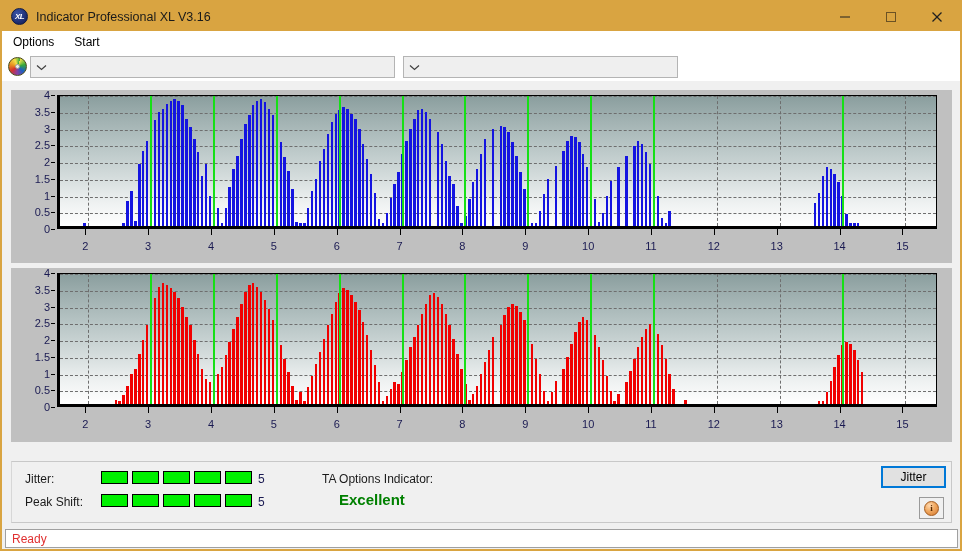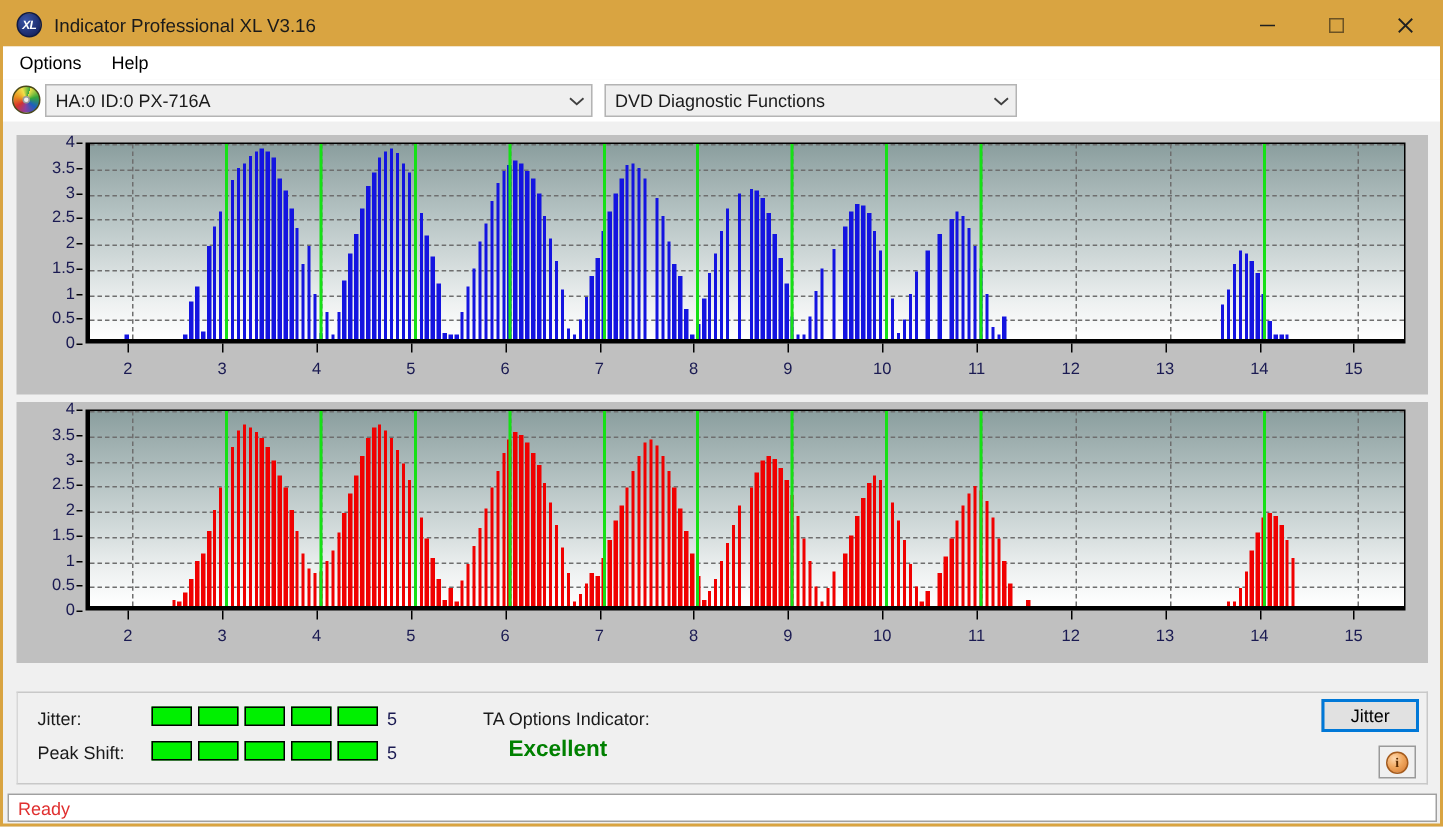--- a/index.html
+++ b/index.html
@@ -225,37 +225,35 @@
         <svg width="12" height="12" viewBox="0 0 12 12">
             <line x1="1.5" y1="1.5" x2="10.5" y2="10.5" stroke="#202020" stroke-width="1.2"></line>
             <line x1="10.5" y1="1.5" x2="1.5" y2="10.5" stroke="#202020" stroke-width="1.2"></line>
           </svg>
       </div>
     </div>
   </div>
 
   <div class="menubar">
     <div class="menu-item">Options</div>
-    <div class="menu-item">Help</div>
+    <div class="menu-item">Start</div>
   </div>
 
   <div class="toolbar">
     <div class="disc-icon"></div>
 
     <div class="combo" id="combo-drive">
-      <span class="cb-text">HA:0 ID:0  PX-716A</span>
       <span class="cb-arrow">
         <svg width="11" height="7" viewBox="0 0 11 7">
             <polyline points="1,1.5 5.5,5.5 10,1.5" fill="none" stroke="#404040" stroke-width="1.2"></polyline>
           </svg>
       </span>
     </div>
 
     <div class="combo" id="combo-function">
-      <span class="cb-text">DVD Diagnostic Functions</span>
       <span class="cb-arrow">
         <svg width="11" height="7" viewBox="0 0 11 7">
             <polyline points="1,1.5 5.5,5.5 10,1.5" fill="none" stroke="#404040" stroke-width="1.2"></polyline>
           </svg>
       </span>
     </div>
 
   </div>
 
   <div class="chart-panel" id="chart-top">

